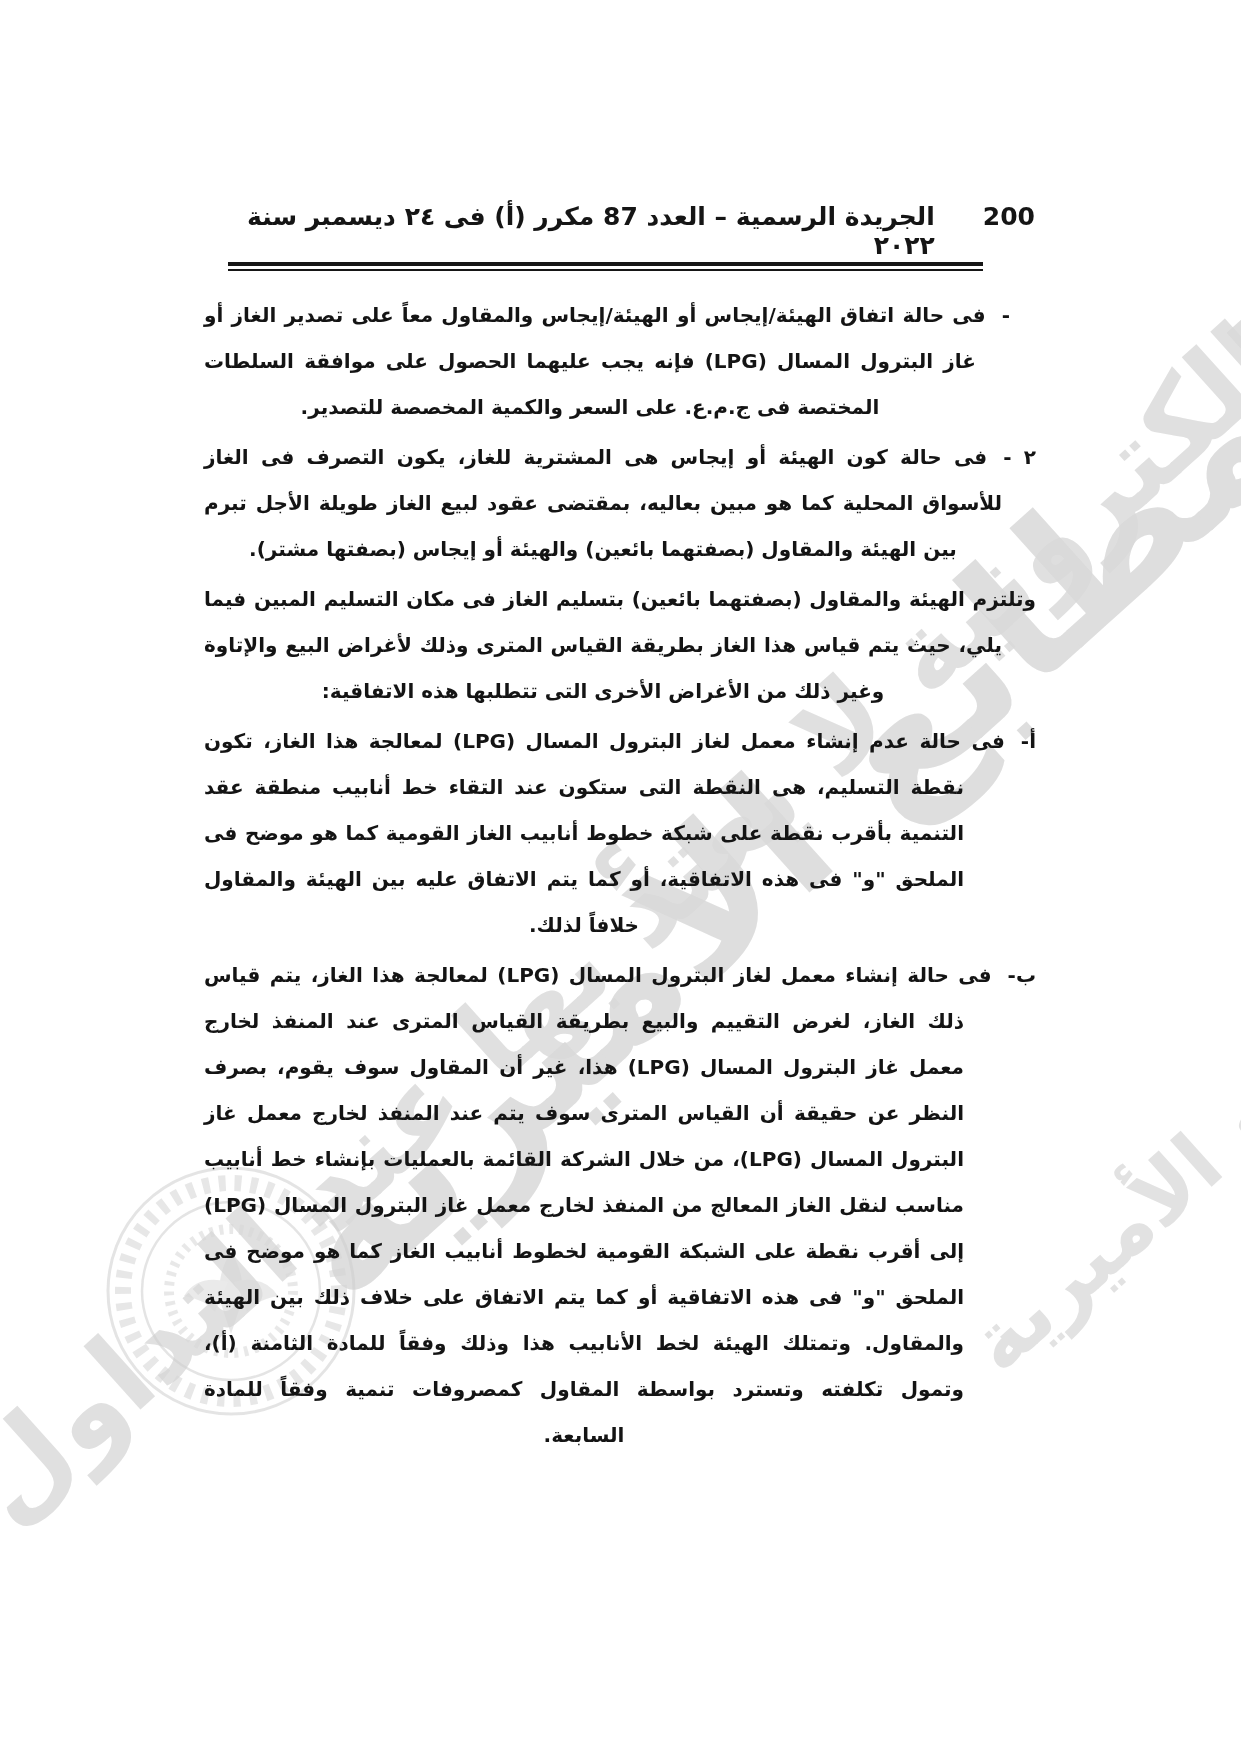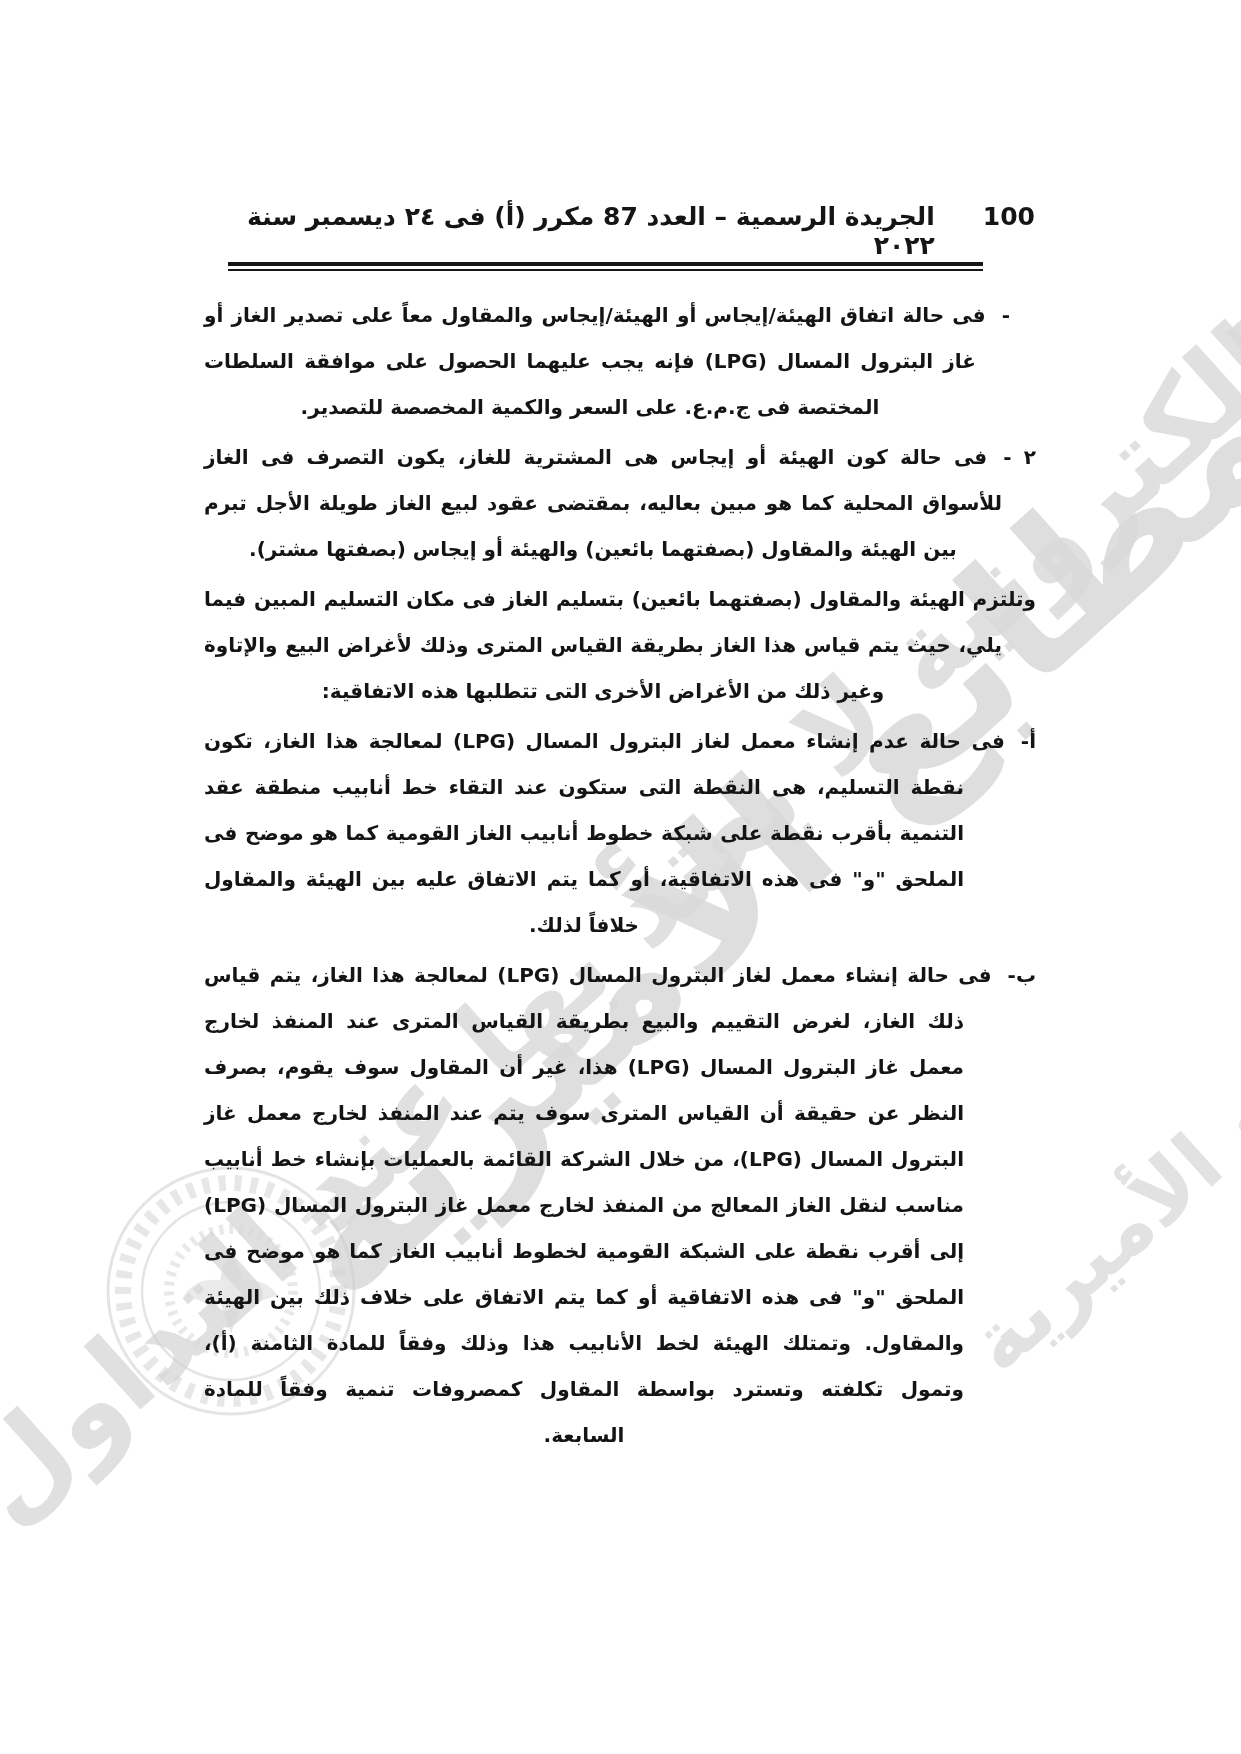--- a/index.html
+++ b/index.html
@@ -99,21 +99,21 @@
     <circle cx="131" cy="131" r="123" fill="none" stroke="#cfcfcf" stroke-width="3"></circle>
     <circle cx="131" cy="131" r="108" fill="none" stroke="#d4d4d4" stroke-width="16" stroke-dasharray="7 9"></circle>
     <circle cx="131" cy="131" r="89" fill="none" stroke="#cfcfcf" stroke-width="2.5"></circle>
     <circle cx="131" cy="131" r="62" fill="none" stroke="#d7d7d7" stroke-width="10" stroke-dasharray="4 6"></circle>
     <path d="M131 92 c-11 16 -15 38 -8 58 l8 24 8 -24 c7 -20 3 -42 -8 -58 z" fill="#d6d6d6"></path>
     <path d="M128 122 q-30 -8 -44 14 q20 3 31 16 z" fill="#dadada"></path>
     <path d="M134 122 q30 -8 44 14 q-20 3 -31 16 z" fill="#dadada"></path>
   </svg>
 
   <div class="header">
-    <span>100</span>
+    <span>200</span>
     <span>الجريدة الرسمية – العدد 87 مكرر (أ) فى ٢٤ ديسمبر سنة ٢٠٢٢</span>
   </div>
   <div class="rule"></div>
 
   <div class="textbody">
 
     <p class="para inset">
       <span class="marker">-</span><span>فى حالة اتفاق الهيئة/إيجاس أو الهيئة/إيجاس والمقاول معاً على تصدير الغاز أو غاز البترول المسال (LPG) فإنه يجب عليهما الحصول على موافقة السلطات المختصة فى ج.م.ع. على السعر والكمية المخصصة للتصدير.</span>
     </p>
 

